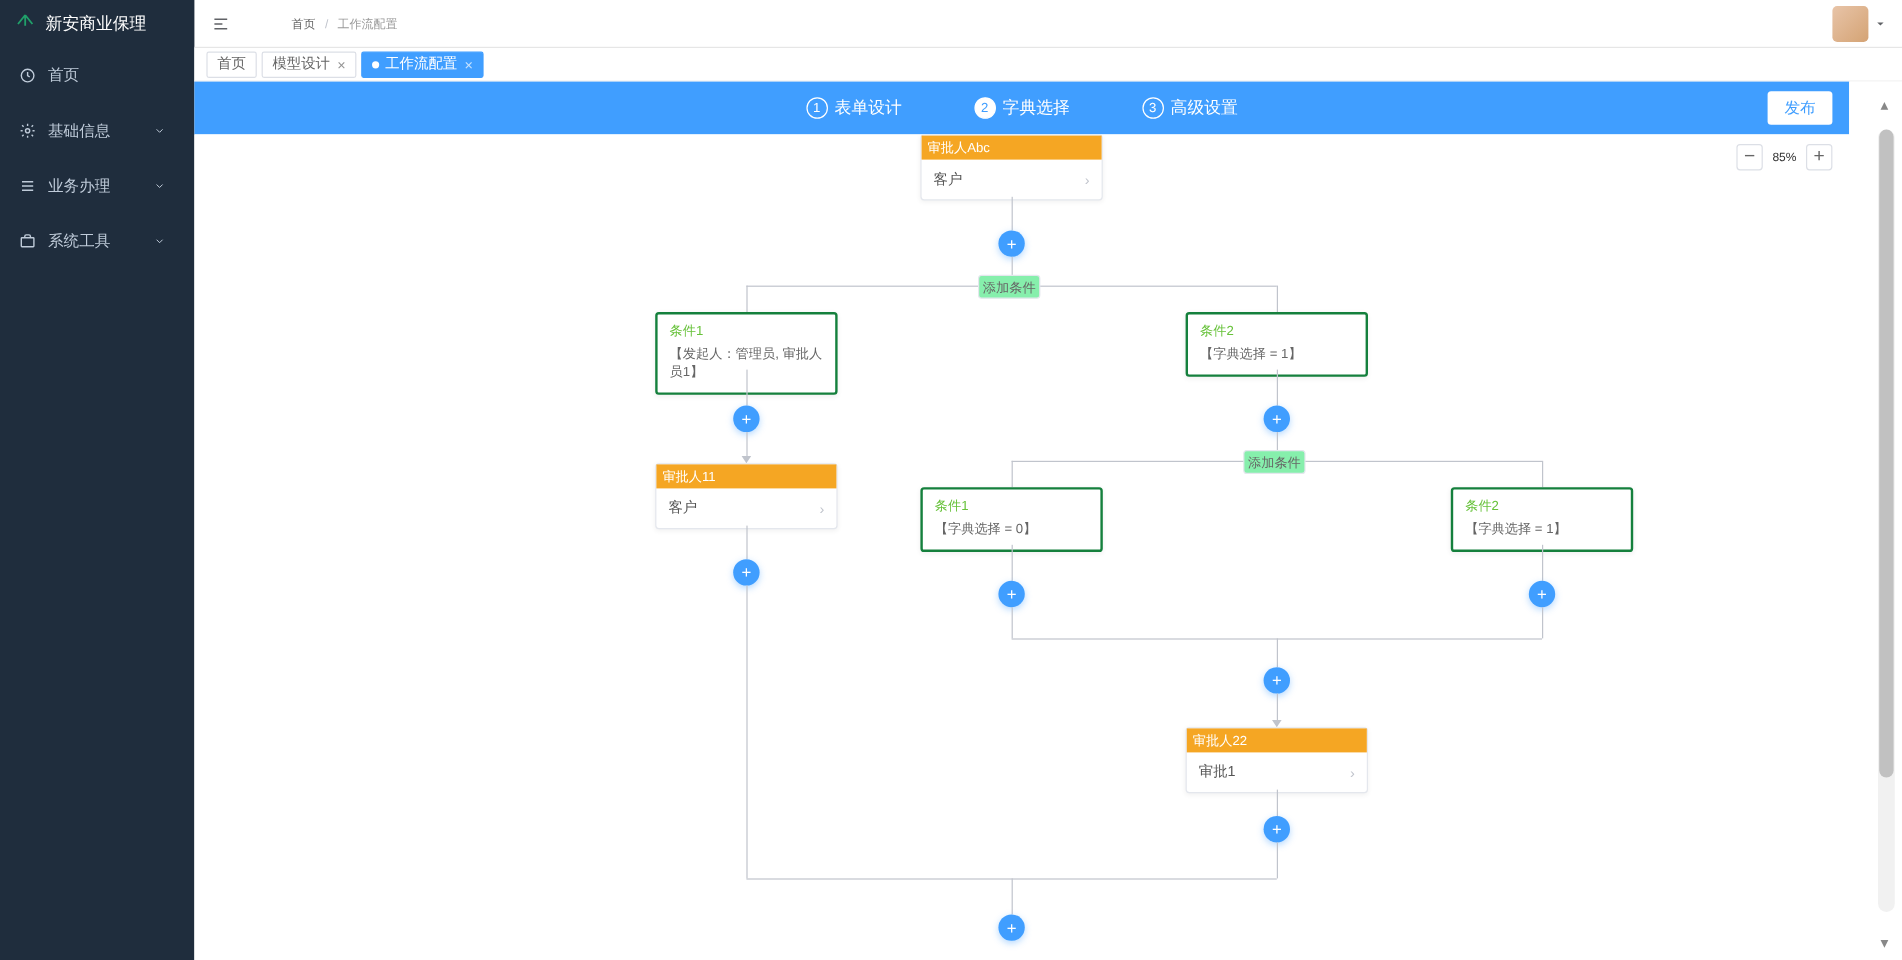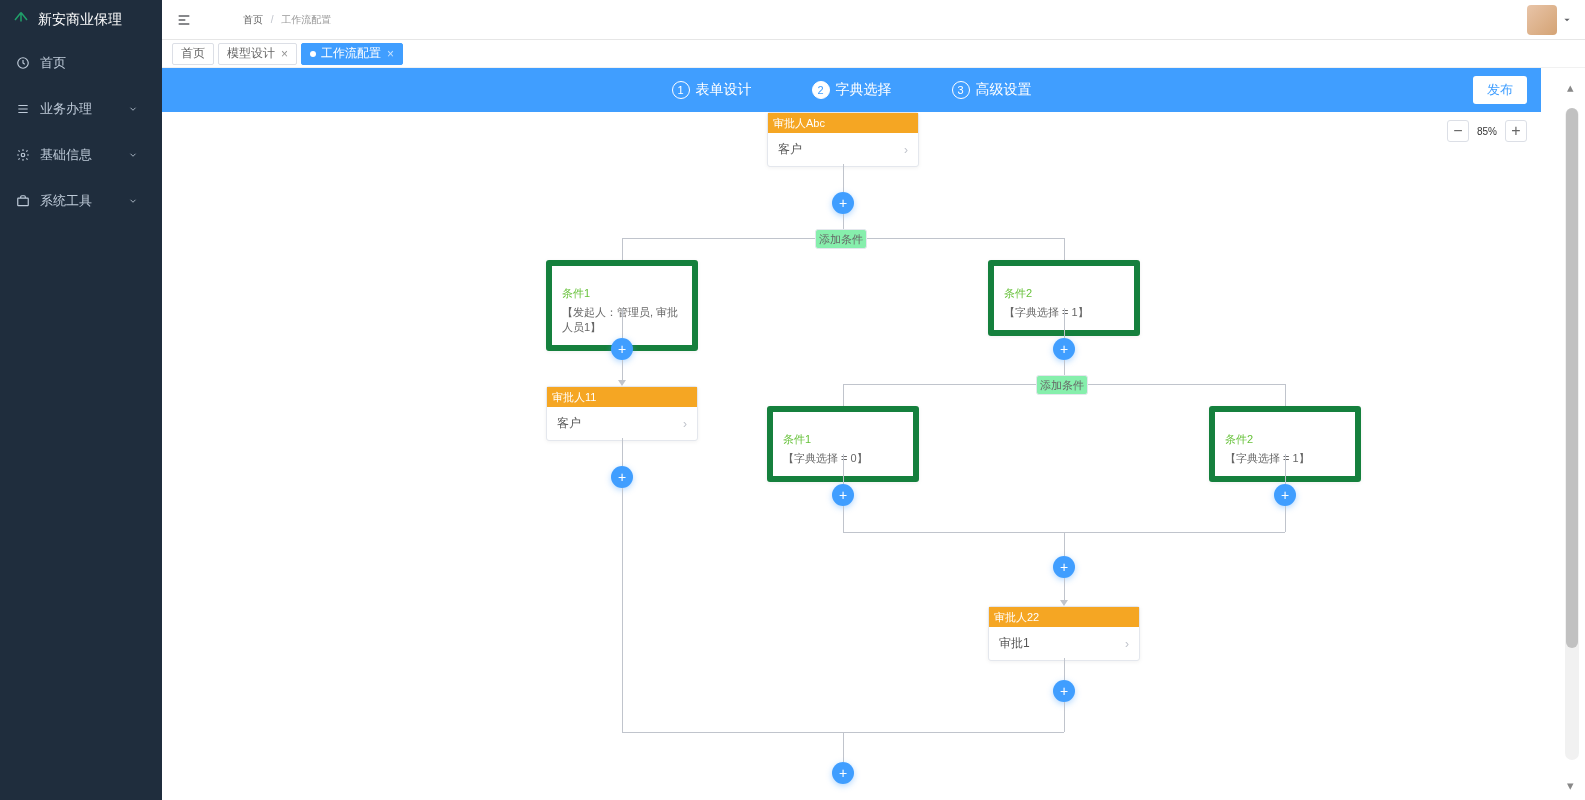--- a/index.html
+++ b/index.html
@@ -51,21 +51,21 @@
 .zoom { position: absolute; right: 58px; top: 120px; display: flex; align-items: center; gap: 8px; z-index:5;}
 .zoom-btn { width: 22px; height: 22px; border: 1px solid #dcdfe6; background: #fff; border-radius: 3px; display:flex; align-items:center; justify-content:center; cursor:pointer; font-size:16px; color:#666; line-height:1;}
 .zoom-val { font-size: 10px; color:#333; }
 
 
 .node { position: absolute; width: 152px; border: 1px solid #e4e7ed; border-radius: 3px; background: #fff; box-shadow: 0 1px 4px rgba(0,0,0,.06); }
 .node .head { height: 20px; background: #f5a623; color:#fff; font-size: 11px; display:flex; align-items:center; padding:0 5px;}
 .node .body { padding: 8px 10px; font-size: 12px; color:#555; display:flex; align-items:center; justify-content:space-between;}
 .node .chev-r { color:#c0c4cc; }
 
-.cond-node { position: absolute; width: 152px; border: 6px solid #15803d; border-radius: 3px; background:#fff; padding: 20px 10px 10px; box-shadow: 0 1px 4px rgba(0,0,0,.06);}
+.cond-node { position: absolute; width: 152px; border: 2px solid #15803d; border-radius: 3px; background:#fff; padding: 6px 10px 10px; box-shadow: 0 1px 4px rgba(0,0,0,.06);}
 .cond-node .cname { color: #67c23a; font-size: 11px; margin-bottom: 4px; }
 .cond-node .cexpr { color: #666; font-size: 11px; }
 
 .pill { position: absolute; width: 52px; height: 20px; border: 1px solid #e4e7ed; border-radius: 3px; background:#86efac; font-size: 11px; color:#666; display:flex; align-items:center; justify-content:center;}
 
 .add-btn { position: absolute; width: 22px; height: 22px; border-radius: 50%; background: #409eff; color:#fff; display:flex; align-items:center; justify-content:center; font-size:14px; cursor:pointer; box-shadow: 0 2px 6px rgba(64,158,255,.4);}
 
 
 .line { position: absolute; background: #c0c4cc; }
 .line.v { width: 1px; }
@@ -84,33 +84,33 @@
   </div>
   <div class="menu-item">
     <svg width="14" height="14" viewBox="0 0 24 24" fill="none" stroke="currentColor" stroke-width="2">
         <circle cx="12" cy="12" r="9"></circle>
         <path d="M12 7v5l3 2"></path>
       </svg>
     <span>首页</span>
   </div>
   <div class="menu-item">
     <svg width="14" height="14" viewBox="0 0 24 24" fill="none" stroke="currentColor" stroke-width="2">
-        <path d="M4 6h16M4 12h16M4 18h16"></path>
-      </svg>
-    <span>业务办理</span>
+        <circle cx="12" cy="12" r="3"></circle>
+        <path d="M12 2v3M12 19v3M4.2 4.2l2.1 2.1M17.7 17.7l2.1 2.1M2 12h3M19 12h3M4.2 19.8l2.1-2.1M17.7 6.3l2.1-2.1"></path>
+      </svg>
+    <span>基础信息</span>
     <svg class="chev" width="10" height="10" viewBox="0 0 24 24" fill="none" stroke="currentColor" stroke-width="2">
         <path d="M6 9l6 6 6-6"></path>
       </svg>
   </div>
   <div class="menu-item">
     <svg width="14" height="14" viewBox="0 0 24 24" fill="none" stroke="currentColor" stroke-width="2">
-        <circle cx="12" cy="12" r="3"></circle>
-        <path d="M12 2v3M12 19v3M4.2 4.2l2.1 2.1M17.7 17.7l2.1 2.1M2 12h3M19 12h3M4.2 19.8l2.1-2.1M17.7 6.3l2.1-2.1"></path>
-      </svg>
-    <span>基础信息</span>
+        <path d="M4 6h16M4 12h16M4 18h16"></path>
+      </svg>
+    <span>业务办理</span>
     <svg class="chev" width="10" height="10" viewBox="0 0 24 24" fill="none" stroke="currentColor" stroke-width="2">
         <path d="M6 9l6 6 6-6"></path>
       </svg>
   </div>
   <div class="menu-item">
     <svg width="14" height="14" viewBox="0 0 24 24" fill="none" stroke="currentColor" stroke-width="2">
         <rect x="3" y="7" width="18" height="13" rx="1"></rect>
         <path d="M8 7V5a2 2 0 012-2h4a2 2 0 012 2v2"></path>
       </svg>
     <span>系统工具</span>

